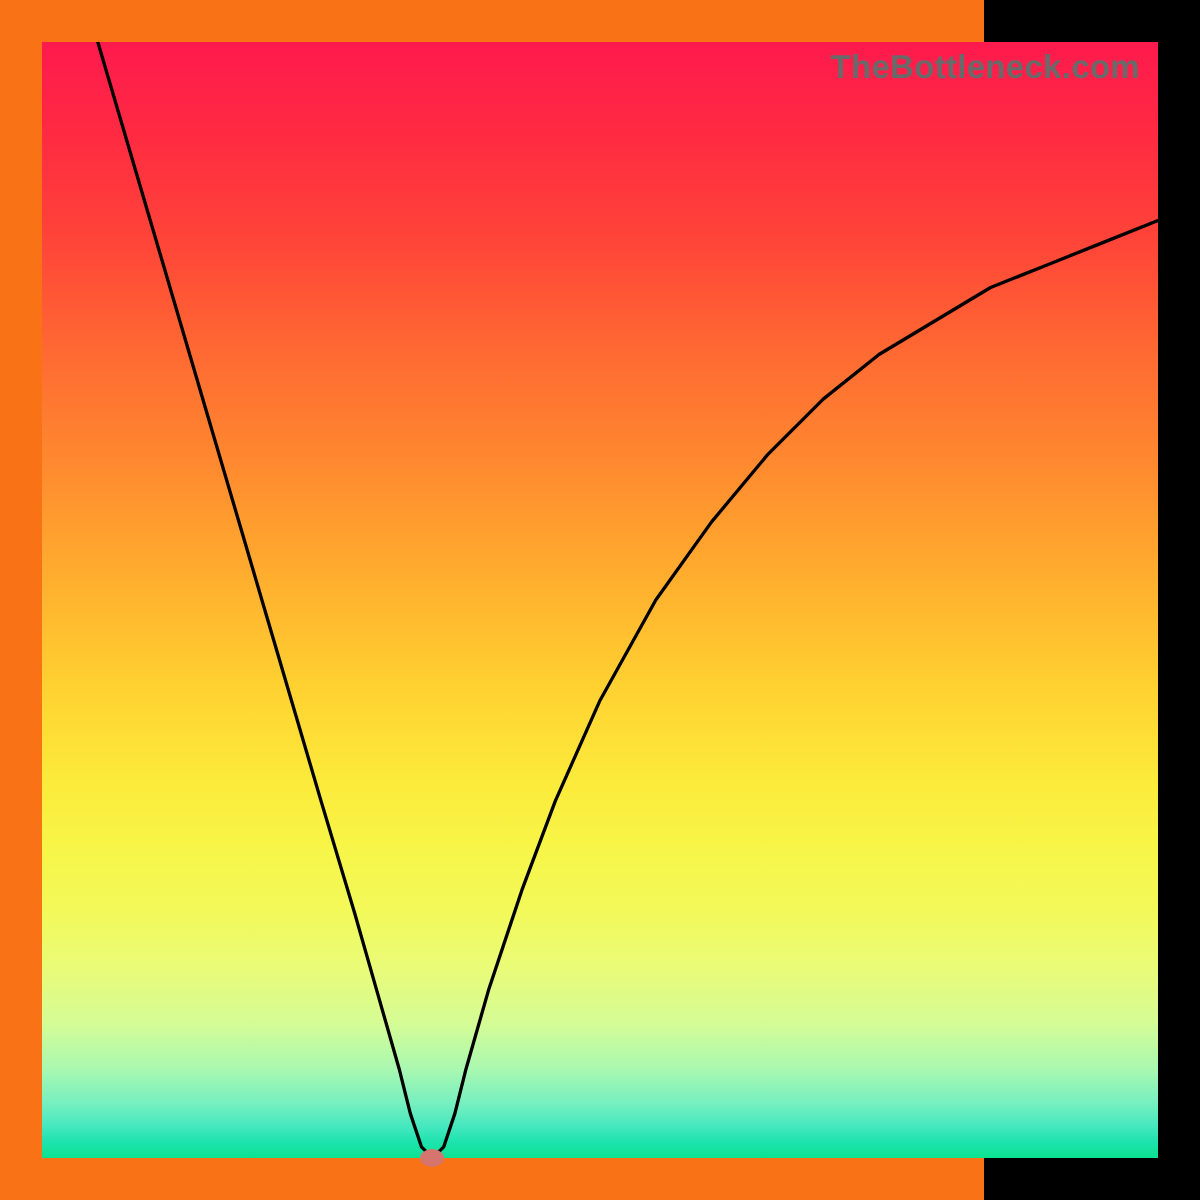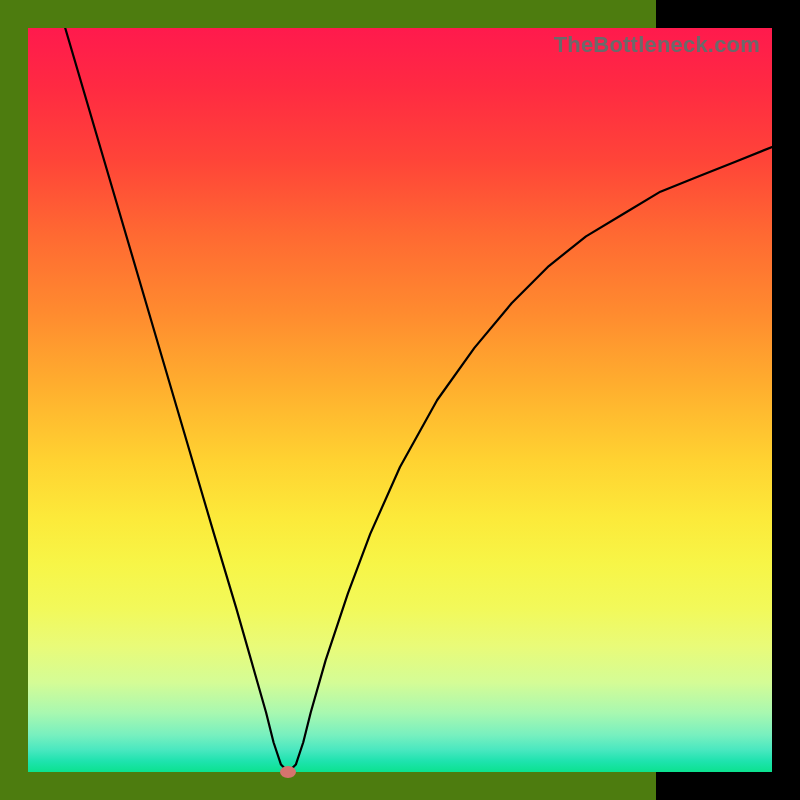--- a/index.html
+++ b/index.html
@@ -1,20 +1,20 @@
 <!DOCTYPE html>
 <html><head>
 <meta charset="utf-8">
 <style>
   * { margin: 0; padding: 0; box-sizing: border-box; }
   html, body { width: 800px; height: 800px; overflow: hidden; background: #000; }
   .frame {
     width: 656px;
     height: 800px;
-    background: #4d7c0f;
+    background: #f97316;
     position: relative;
   }
   .plot-area {
     position: absolute;
     top: 28px;
     left: 28px;
     width: 744px;
     height: 744px;
     background: linear-gradient(
       to bottom,

